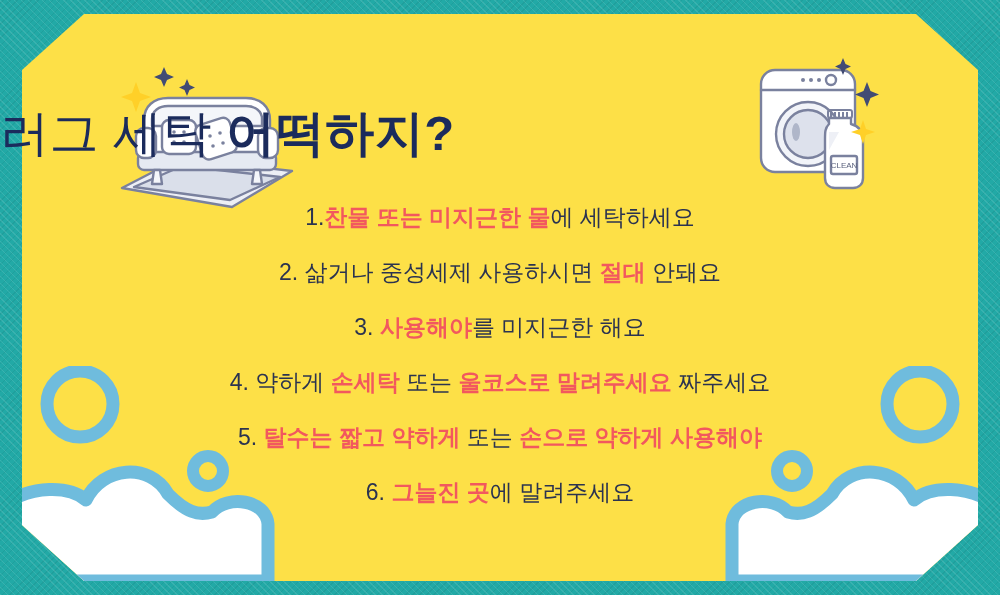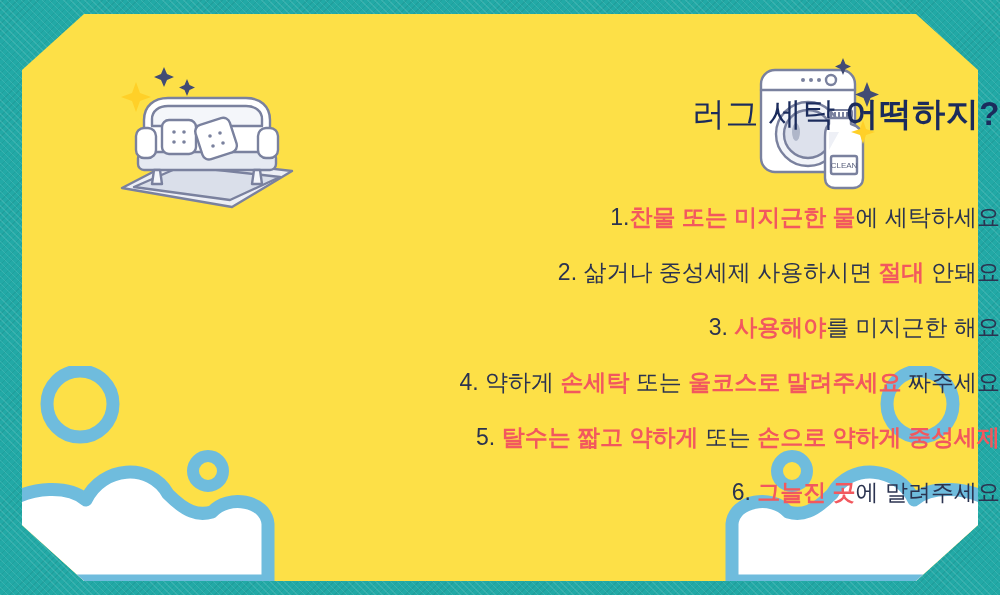--- a/index.html
+++ b/index.html
@@ -26,33 +26,32 @@
     background:#fde047;
     -webkit-clip-path:polygon(62px 0,calc(100% - 62px) 0,100% 56px,100% calc(100% - 56px),calc(100% - 62px) 100%,62px 100%,0 calc(100% - 56px),0 56px);
     clip-path:polygon(62px 0,calc(100% - 62px) 0,100% 56px,100% calc(100% - 56px),calc(100% - 62px) 100%,62px 100%,0 calc(100% - 56px),0 56px);
     overflow:hidden;
   }
   .bubbles{position:absolute;bottom:0;pointer-events:none;}
   .bub-l{left:0;}
   .bub-r{right:0;transform:scaleX(-1);}
 
   .title{
-    position:absolute;left:0;right:0;top:74px;text-align:right;
-    color:#1B2B5C;font-size:33px;line-height:1.1;letter-spacing:.5px;
+    position:absolute;left:0;right:0;top:74px;text-align:left;
+    color:#1B2B5C;font-size:49px;line-height:1.1;letter-spacing:.5px;
     white-space:nowrap;
-    padding-left:32px;
   }
   .title .t-light{font-weight:400;}
   .title .t-bold{font-weight:700;}
 
   .lines{
     position:absolute;left:0;right:0;top:190px;text-align:center;
     color:#2B3350;font-size:23px;
   }
-  .line{height:55px;line-height:55px;white-space:nowrap;text-align:right;}
+  .line{height:55px;line-height:55px;white-space:nowrap;}
   .num{color:#2B3350;font-weight:400;}
   .hl{color:#F2585E;font-weight:700;}
   .pl{color:#2B3350;font-weight:400;}
 
   .art{position:absolute;}
   .art-left{left:92px;top:48px;}
   .art-right{right:78px;top:38px;}
 </style>
 </head>
 <body>
@@ -147,17 +146,17 @@
 
   <h1 class="title">
     <span class="t-light">러그 세탁 </span><span class="t-bold">어떡하지?</span>
   </h1>
 
   <div class="lines" id="lines">
       <div class="line"><span class="num">1.</span><span class="hl">찬물 또는 미지근한 물</span><span class="pl">에 세탁하세요</span></div>
       <div class="line"><span class="num">2.</span><span class="pl"> 삶거나 중성세제 사용하시면 </span><span class="hl">절대</span><span class="pl"> 안돼요</span></div>
       <div class="line"><span class="num">3.</span><span class="pl"> </span><span class="hl">사용해야</span><span class="pl">를 미지근한 해요</span></div>
       <div class="line"><span class="num">4.</span><span class="pl"> 약하게 </span><span class="hl">손세탁</span><span class="pl"> 또는 </span><span class="hl">울코스로 말려주세요</span><span class="pl"> 짜주세요</span></div>
-      <div class="line"><span class="num">5.</span><span class="pl"> </span><span class="hl">탈수는 짧고 약하게</span><span class="pl"> 또는 </span><span class="hl">손으로 약하게 중성세제</span></div>
+      <div class="line"><span class="num">5.</span><span class="pl"> </span><span class="hl">탈수는 짧고 약하게</span><span class="pl"> 또는 </span><span class="hl">손으로 약하게 사용해야</span></div>
       <div class="line"><span class="num">6.</span><span class="pl"> </span><span class="hl">그늘진 곳</span><span class="pl">에 말려주세요</span></div>
     </div>
 
 </div>
 
 </body></html>

